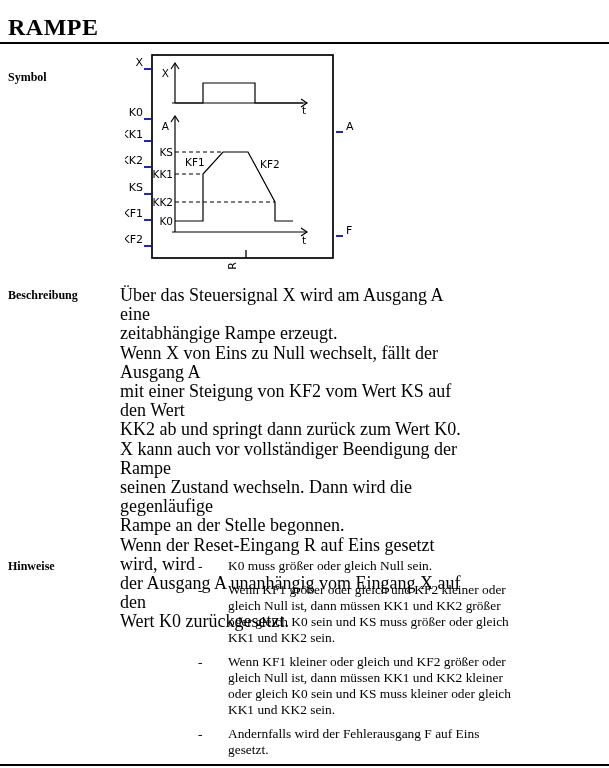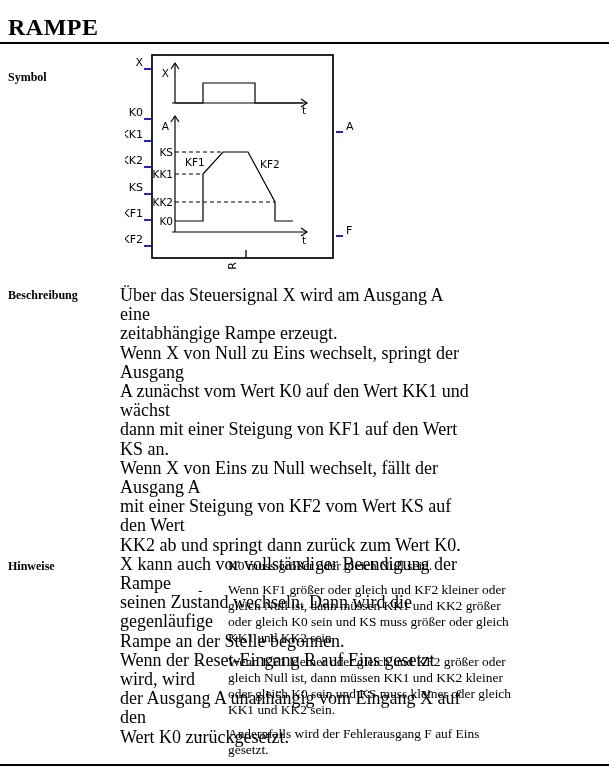--- a/index.html
+++ b/index.html
@@ -98,23 +98,20 @@
   <text class="plot-label" x="48" y="128" text-anchor="end">KK1</text>
   <text class="plot-label" x="48" y="156" text-anchor="end">KK2</text>
   <text class="plot-label" x="48" y="175" text-anchor="end">K0</text>
   <text class="plot-label" x="60" y="116">KF1</text>
   <text class="plot-label" x="135" y="118">KF2</text>
 </svg>
 
 <div id="beschreibung-text" class="abs">
   <div class="para">Über das Steuersignal X wird am Ausgang A eine
 zeitabhängige Rampe erzeugt.</div>
-  <div class="para">Wenn X von Null zu Eins wechselt, springt der Ausgang
-A zunächst vom Wert K0 auf den Wert KK1 und wächst
-dann mit einer Steigung von KF1 auf den Wert KS an.</div>
   <div class="para">Wenn X von Eins zu Null wechselt, fällt der Ausgang A
 mit einer Steigung von KF2 vom Wert KS auf den Wert
 KK2 ab und springt dann zurück zum Wert K0.</div>
   <div class="para">X kann auch vor vollständiger Beendigung der Rampe
 seinen Zustand wechseln. Dann wird die gegenläufige
 Rampe an der Stelle begonnen.</div>
   <div class="para">Wenn der Reset-Eingang R auf Eins gesetzt wird, wird
 der Ausgang A unanhängig vom Eingang X auf den
 Wert K0 zurückgesetzt.</div>
 </div>

